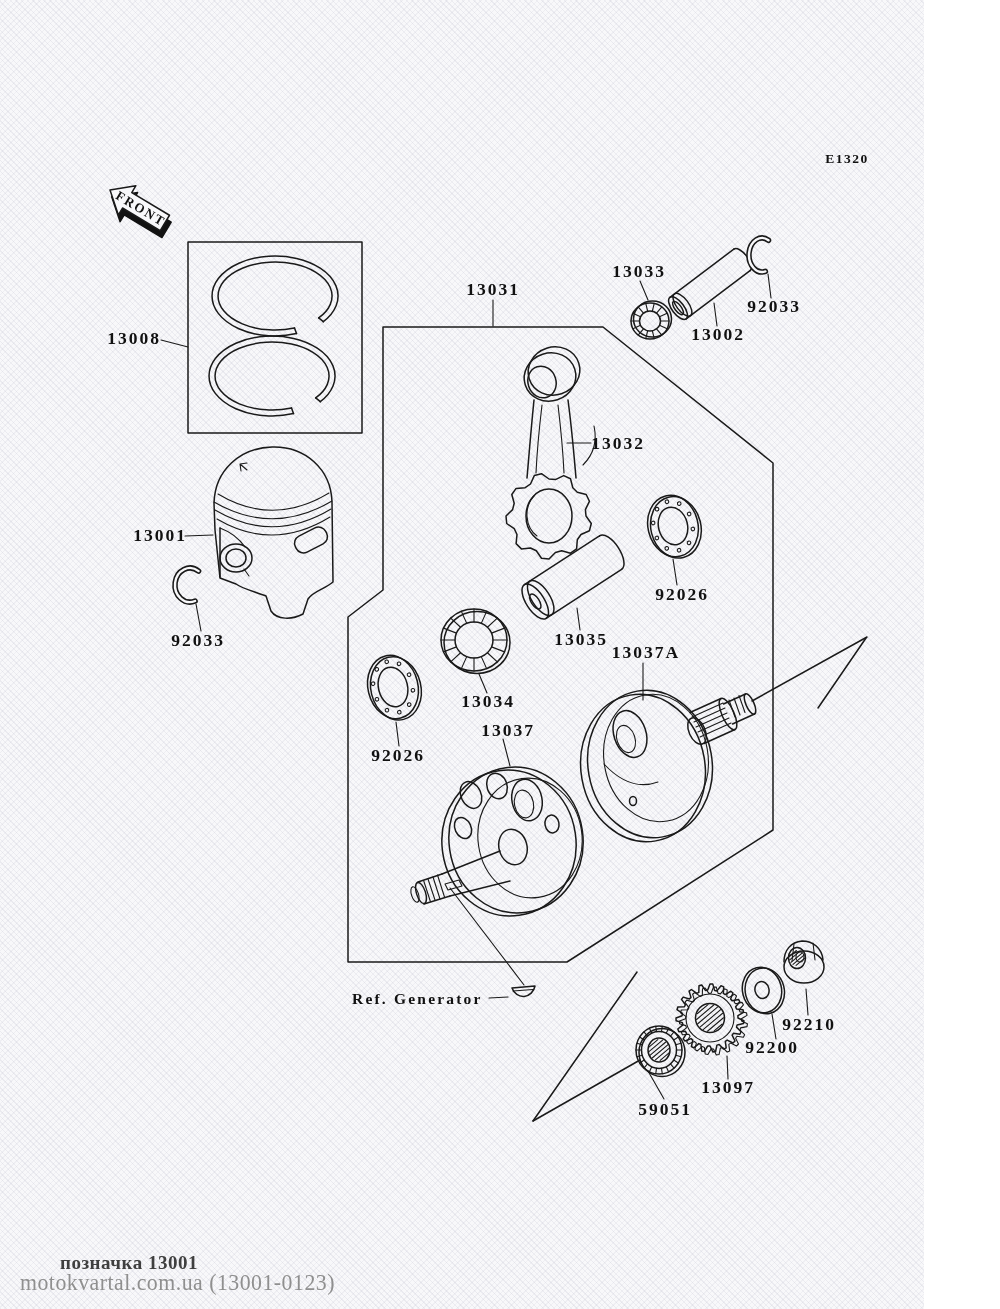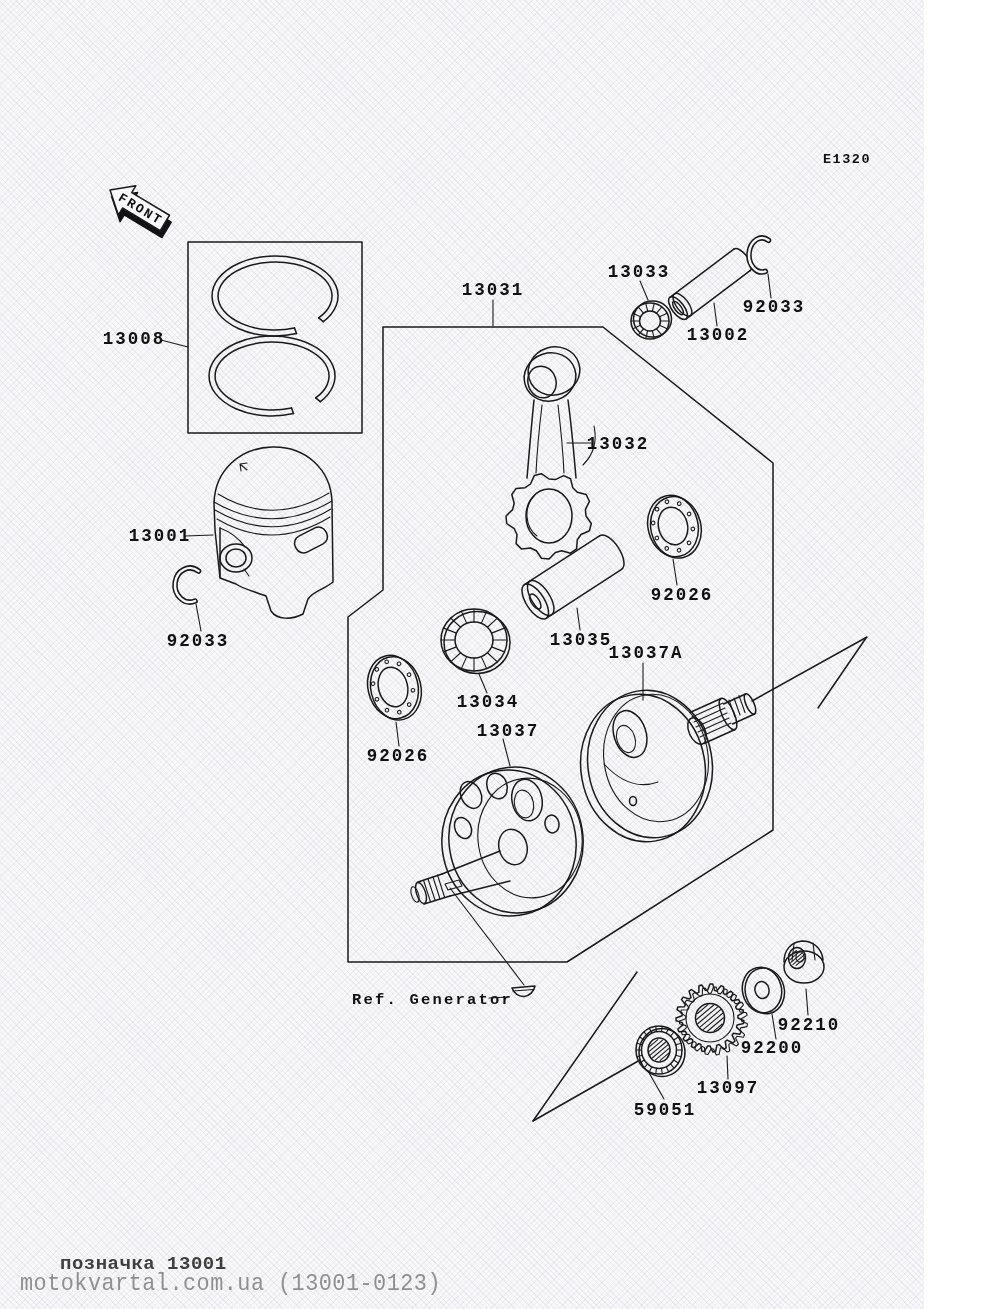--- a/index.html
+++ b/index.html
@@ -2,21 +2,21 @@
 <html><head>
 <meta charset="utf-8">
 <style>
   html,body{margin:0;padding:0;background:#ffffff;}
   .stage{
     position:relative;width:924px;height:1309px;overflow:hidden;
     background-color:#f8f8fa;
     background-image:
       repeating-linear-gradient(45deg, rgba(188,188,204,.22) 0px, rgba(188,188,204,.22) 1px, transparent 1px, transparent 4px),
       repeating-linear-gradient(135deg, rgba(188,188,204,.16) 0px, rgba(188,188,204,.16) 1px, transparent 1px, transparent 4px);
-    font-family:Liberation Mono, monospace;
+    font-family:Liberation Serif, serif;
   }
   svg{position:absolute;left:0;top:0;}
   #art *{stroke:#1a1a1a;stroke-width:1.5;fill:none;stroke-linecap:round;stroke-linejoin:round;}
   #art .thin{stroke-width:1.1;}
   #art text{stroke:none;fill:#111;}
   #art .pn{font-size:17.5px;font-weight:bold;letter-spacing:2px;}
   #art .code{font-size:13.5px;font-weight:bold;letter-spacing:1.5px;}
   #art .ref{font-size:15.5px;font-weight:bold;letter-spacing:2.2px;}
   #art .front-txt{font-size:13px;font-weight:bold;letter-spacing:2px;}
   #art .band{stroke-width:5.5;}

